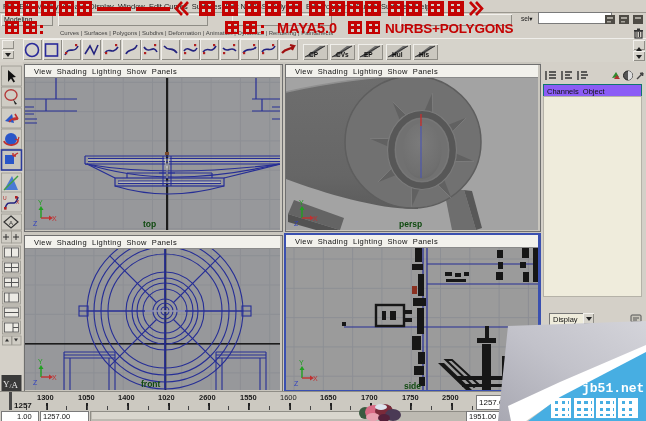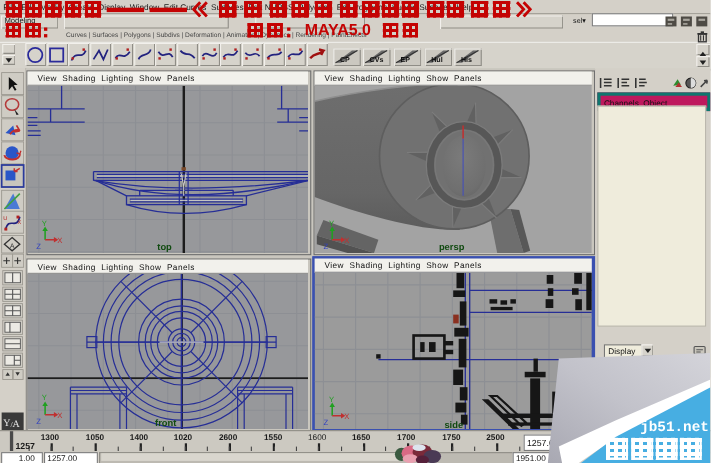--- a/index.html
+++ b/index.html
@@ -210,20 +210,21 @@
 <div class="abs" style="left:40px;top:25px;width:3px;height:3px;background:#c40303"></div>
       <div class="abs" style="left:40px;top:31px;width:3px;height:3px;background:#c40303"></div>
       <div class="zi" style="left:225px;top:21px;width:14px;height:13px"></div>
 <div class="zi" style="left:243px;top:21px;width:14px;height:13px"></div>
 <div class="abs" style="left:261px;top:25px;width:3px;height:3px;background:#c40303"></div>
       <div class="abs" style="left:261px;top:31px;width:3px;height:3px;background:#c40303"></div>
       <div class="zi" style="left:348px;top:21px;width:14px;height:13px"></div>
 <div class="zi" style="left:366px;top:21px;width:14px;height:13px"></div>
 </div>
 <div class="red" style="left:277px;top:20px;font-size:14.5px">MAYA5.0</div>
+<div class="red" style="left:385px;top:20.5px;font-size:13.5px;letter-spacing:-0.2px">NURBS+POLYGONS</div>
 
 <div class="abs" style="left:0;top:62px;width:23px;height:329px;background:#D4D0C8;border-right:1px solid #928f88"></div>
 <div id="toolbox" class="abs" style="left:0;top:62px"><svg width="23" height="330">
         <rect x="0" y="0" width="23" height="330" fill="#D4D0C8"></rect>
         <rect x="1.5" y="4" width="20" height="20" fill="#CFCCC4" stroke="#9a978f" stroke-width="0.8"></rect>
         <rect x="1.5" y="25" width="20" height="20" fill="#CFCCC4" stroke="#9a978f" stroke-width="0.8"></rect>
         <rect x="1.5" y="46" width="20" height="20" fill="#CFCCC4" stroke="#9a978f" stroke-width="0.8"></rect>
         <rect x="1.5" y="67" width="20" height="20" fill="#CFCCC4" stroke="#9a978f" stroke-width="0.8"></rect>
         <rect x="1.5" y="88" width="20" height="20" fill="#CFCCC4" stroke="#9a978f" stroke-width="0.8"></rect>
         <rect x="1.5" y="111" width="20" height="20" fill="#CFCCC4" stroke="#9a978f" stroke-width="0.8"></rect>
@@ -535,21 +536,21 @@
   <path d="M18,2 v9 M21,3 h7 M21,6 h5 M21,9 h7"></path>
   <path d="M34,2 v9 M37,3 h6 M37,6 h7 M37,9 h5"></path>
  </g>
  <path d="M68,9 l4,-6 3,5 z" fill="#2e8b2e"></path>
       <path d="M70,10 l3,-4 3,4 z" fill="#b03030"></path>
  <circle cx="84" cy="6.5" r="4.5" fill="#555"></circle>
       <circle cx="84" cy="6.5" r="4.5" fill="none" stroke="#222"></circle>
       <path d="M84,2 a4.5,4.5 0 0 1 0,9 z" fill="#ddd"></path>
  <path d="M93,10 l6,-6 m0,0 l-3,0.5 m3,-0.5 l-0.5,3" stroke="#444" stroke-width="1.4" fill="none"></path>
 </svg>
-<div class="abs" style="left:543px;top:84px;width:97px;height:11px;background:#be185d;border:3px solid #0f766e;font-size:7.5px;color:#111"><span style="position:relative;left:3px;top:1.5px">Channels&nbsp;&nbsp;Object</span></div>
+<div class="abs" style="left:543px;top:84px;width:97px;height:11px;background:#8b5cf6;border:1px solid #0f766e;font-size:7.5px;color:#111"><span style="position:relative;left:3px;top:1.5px">Channels&nbsp;&nbsp;Object</span></div>
 <div class="abs" style="left:543px;top:96px;width:97px;height:199px;background:#EFECDC;border:1px solid #b5b2a8"></div>
 <div class="abs" style="left:549px;top:313px;width:33px;height:11px;background:#EFECDC;border:1px solid #777;font-size:7.5px;color:#111"><span style="position:relative;left:3px;top:1px">Display</span></div>
 <div class="cell" style="left:583px;top:313px;width:11px;height:11px"></div>
 <div class="abs" style="left:586px;top:317px;width:0;height:0;border:3px solid transparent;border-top:4px solid #222"></div>
 <svg class="abs" style="left:630px;top:313px" width="13" height="11">
       <rect x="1" y="2" width="10" height="7" rx="1" fill="#c9c6bc" stroke="#555"></rect>
       <path d="M3,5 h6 M3,7 h4" stroke="#555" stroke-width="1"></path>
     </svg>
 
 <div class="abs" style="left:0;top:391px;width:646px;height:20px;background:#CCC9C1;border-top:1px solid #8f8d86"></div>

